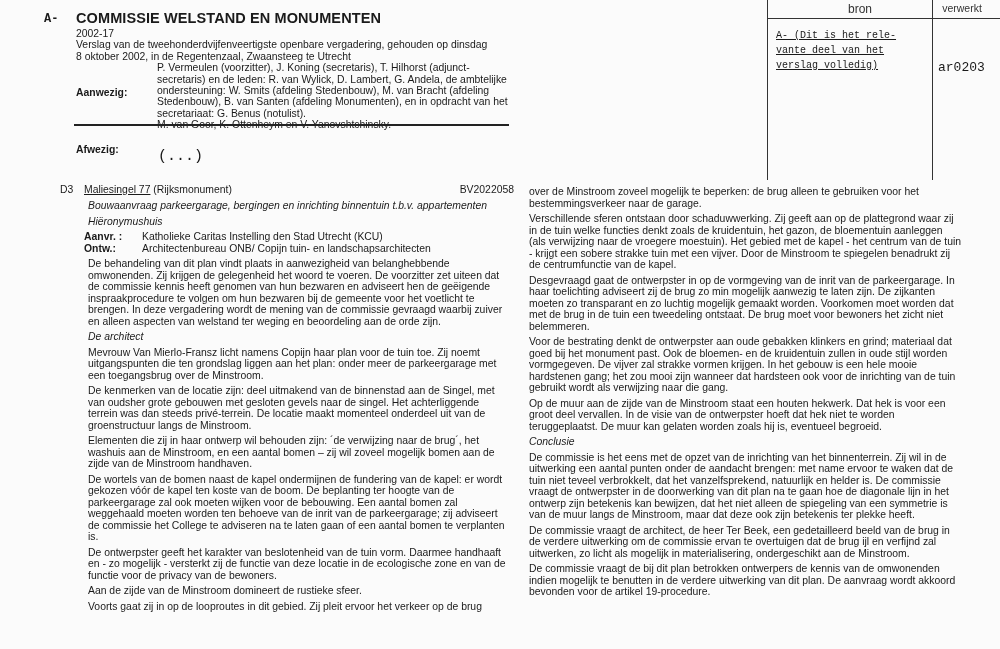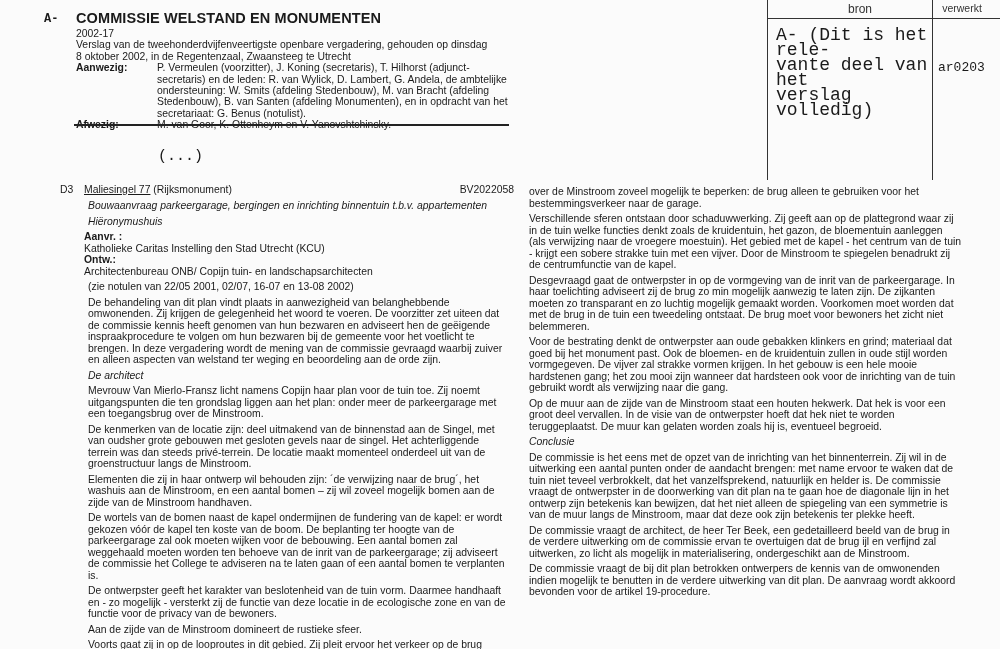--- a/index.html
+++ b/index.html
@@ -9,45 +9,45 @@
     font-family:"Liberation Sans", sans-serif;
   }
   .abs { position:absolute; }
   .mono { font-family:"Liberation Mono", "DejaVu Sans Mono", monospace; }
 
   
   .mark { left:44px; top:12px; font-size:12px; font-weight:bold; }
   .title { left:76px; top:10px; font-size:14.5px; font-weight:bold; letter-spacing:0.1px; }
   .hdr-block { left:76px; top:28px; width:440px; font-size:10.4px; line-height:11.4px; }
   .hdr-block .row { display:flex; }
-  .hdr-block .lbl { width:81px; flex:none; font-weight:bold; }
+  .hdr-block .lbl { width:81px; flex:none; font-weight:bold;margin-top:25px; }
   .hdr-block .val { flex:1; }
   .rule { left:74px; top:124px; width:435px; height:0; border-top:2px solid #222; }
   .ellipsis { left:158px; top:148px; font-size:15px; }
 
   
   .box-left { left:767px; top:0px; height:180px; border-left:1.5px solid #333; }
   .box-mid { left:932px; top:0px; height:180px; border-left:1.5px solid #333; }
   .box-hrule { left:767px; top:18px; width:233px; border-top:1.5px solid #333; }
   .box-h1 { left:790px; top:2px; width:140px; text-align:center; font-size:12px; color:#333; }
   .box-h2 { left:934px; top:2px; width:56px; text-align:center; font-size:10.5px; color:#333; }
-  .box-note { left:776px; top:28px; width:155px; font-size:18px; line-height:15px; white-space:pre-line; }
+  .box-note { left:776px; top:28px; width:155px; font-size:10px; line-height:15px; white-space:pre-line;text-decoration:underline; }
   .box-code { left:938px; top:60px; font-size:13px; }
 
   
   .col { font-size:10.4px; line-height:11.5px; }
   .col p { margin:4px; }
   .col-left { left:84px; top:196px; width:430px; }
   .col-right { left:525px; top:182px; width:440px; }
   .d3 { left:60px; top:184px; font-size:10.4px; }
   .item-head { left:84px; top:184px; width:430px; font-size:10.4px; line-height:11.5px; display:flex; }
   .item-head .addr { text-decoration:underline; }
   .item-head .spacer { flex:1; }
   .ital { font-style:italic; }
-  .meta-row { display:flex;flex-direction:column; }
+  .meta-row { display:flex; }
   .meta-row .lbl { width:58px; flex:none; font-weight:bold; }
 </style>
 </head>
 <body>
 
 <div class="abs mark mono">A-</div>
 <div class="abs title">COMMISSIE WELSTAND EN MONUMENTEN</div>
 
 <div class="abs hdr-block">
   <div>2002-17</div>
@@ -93,21 +93,20 @@
   <p class="ital">Bouwaanvraag parkeergarage, bergingen en inrichting binnentuin t.b.v. appartementen</p>
   <p class="ital">Hiëronymushuis</p>
   <div class="meta-row">
     <span class="lbl">Aanvr. :</span>
     <span>Katholieke Caritas Instelling den Stad Utrecht (KCU)</span>
   </div>
   <div class="meta-row">
     <span class="lbl">Ontw.:</span>
     <span>Architectenbureau ONB/ Copijn tuin- en landschapsarchitecten</span>
   </div>
-  <p>(zie notulen van 22/05 2001, 02/07, 16-07 en 13-08 2002)</p>
   <div id="left-body">
       <p>De behandeling van dit plan vindt plaats in aanwezigheid van belanghebbende omwonenden. Zij krijgen de gelegenheid het woord te voeren. De voorzitter zet uiteen dat de commissie kennis heeft genomen van hun bezwaren en adviseert hen de geëigende inspraakprocedure te volgen om hun bezwaren bij de gemeente voor het voetlicht te brengen. In deze vergadering wordt de mening van de commissie gevraagd waarbij zuiver en alleen aspecten van welstand ter weging en beoordeling aan de orde zijn.</p>
       <p class="ital">De architect</p>
       <p>Mevrouw Van Mierlo-Fransz licht namens Copijn haar plan voor de tuin toe. Zij noemt uitgangspunten die ten grondslag liggen aan het plan: onder meer de parkeergarage met een toegangsbrug over de Minstroom.</p>
       <p>De kenmerken van de locatie zijn: deel uitmakend van de binnenstad aan de Singel, met van oudsher grote gebouwen met gesloten gevels naar de singel. Het achterliggende terrein was dan steeds privé-terrein. De locatie maakt momenteel onderdeel uit van de groenstructuur langs de Minstroom.</p>
       <p>Elementen die zij in haar ontwerp wil behouden zijn: ´de verwijzing naar de brug´, het washuis aan de Minstroom, en een aantal bomen – zij wil zoveel mogelijk bomen aan de zijde van de Minstroom handhaven.</p>
       <p>De wortels van de bomen naast de kapel ondermijnen de fundering van de kapel: er wordt gekozen vóór de kapel ten koste van de boom. De beplanting ter hoogte van de parkeergarage zal ook moeten wijken voor de bebouwing. Een aantal bomen zal weggehaald moeten worden ten behoeve van de inrit van de parkeergarage; zij adviseert de commissie het College te adviseren na te laten gaan of een aantal bomen te verplanten is.</p>
       <p>De ontwerpster geeft het karakter van beslotenheid van de tuin vorm. Daarmee handhaaft en - zo mogelijk - versterkt zij de functie van deze locatie in de ecologische zone en van de functie voor de privacy van de bewoners.</p>
       <p>Aan de zijde van de Minstroom domineert de rustieke sfeer.</p>
       <p>Voorts gaat zij in op de looproutes in dit gebied. Zij pleit ervoor het verkeer op de brug</p>

